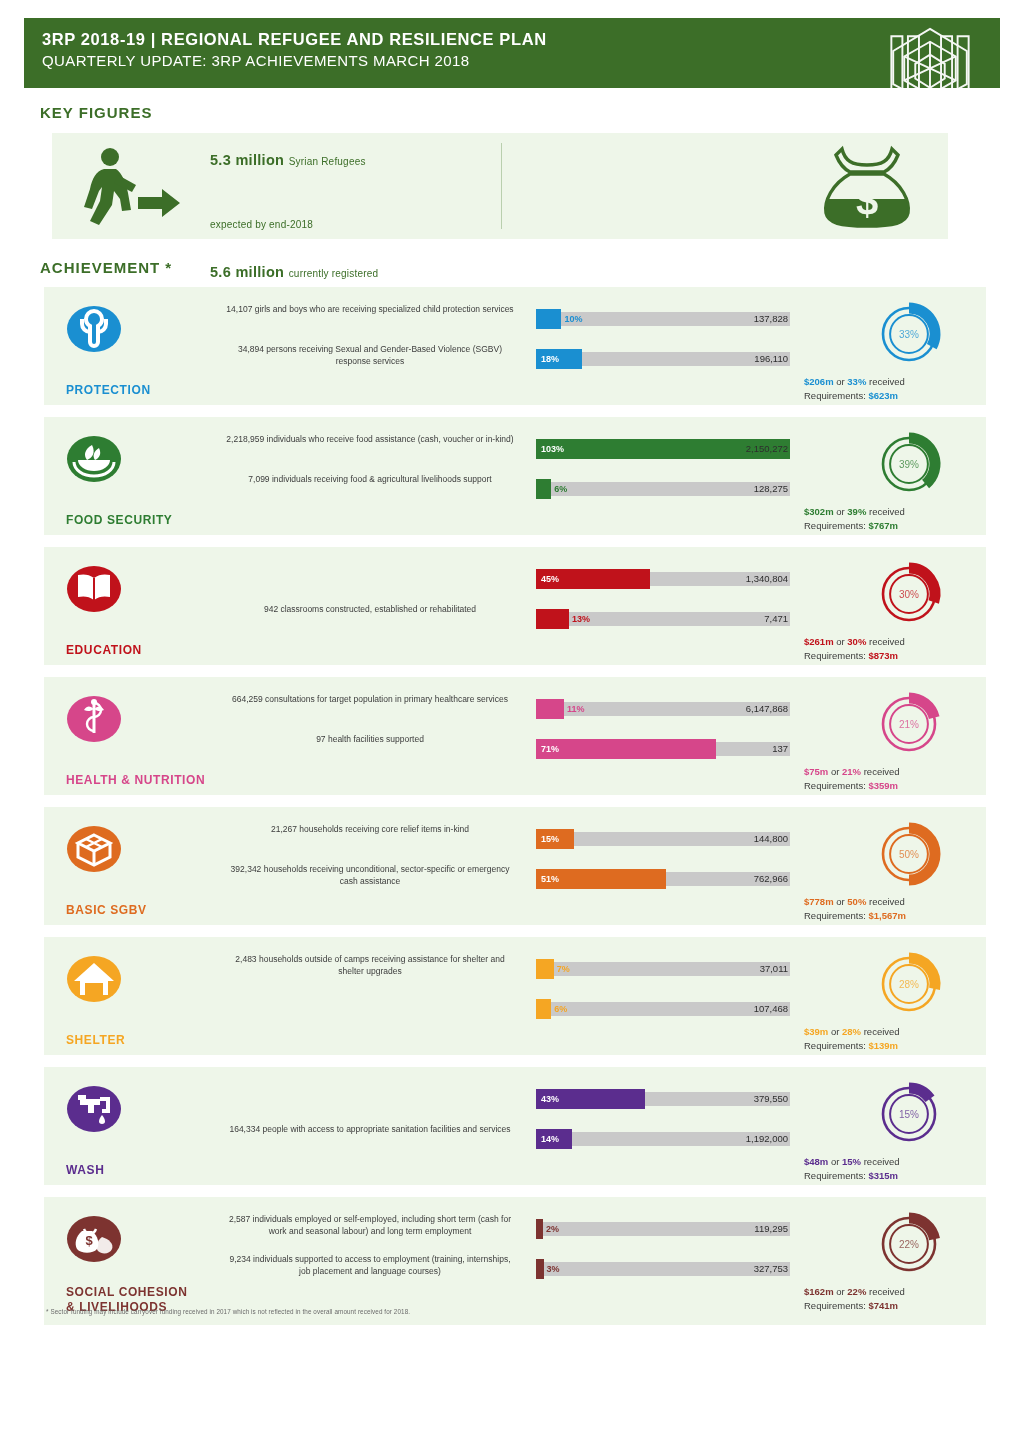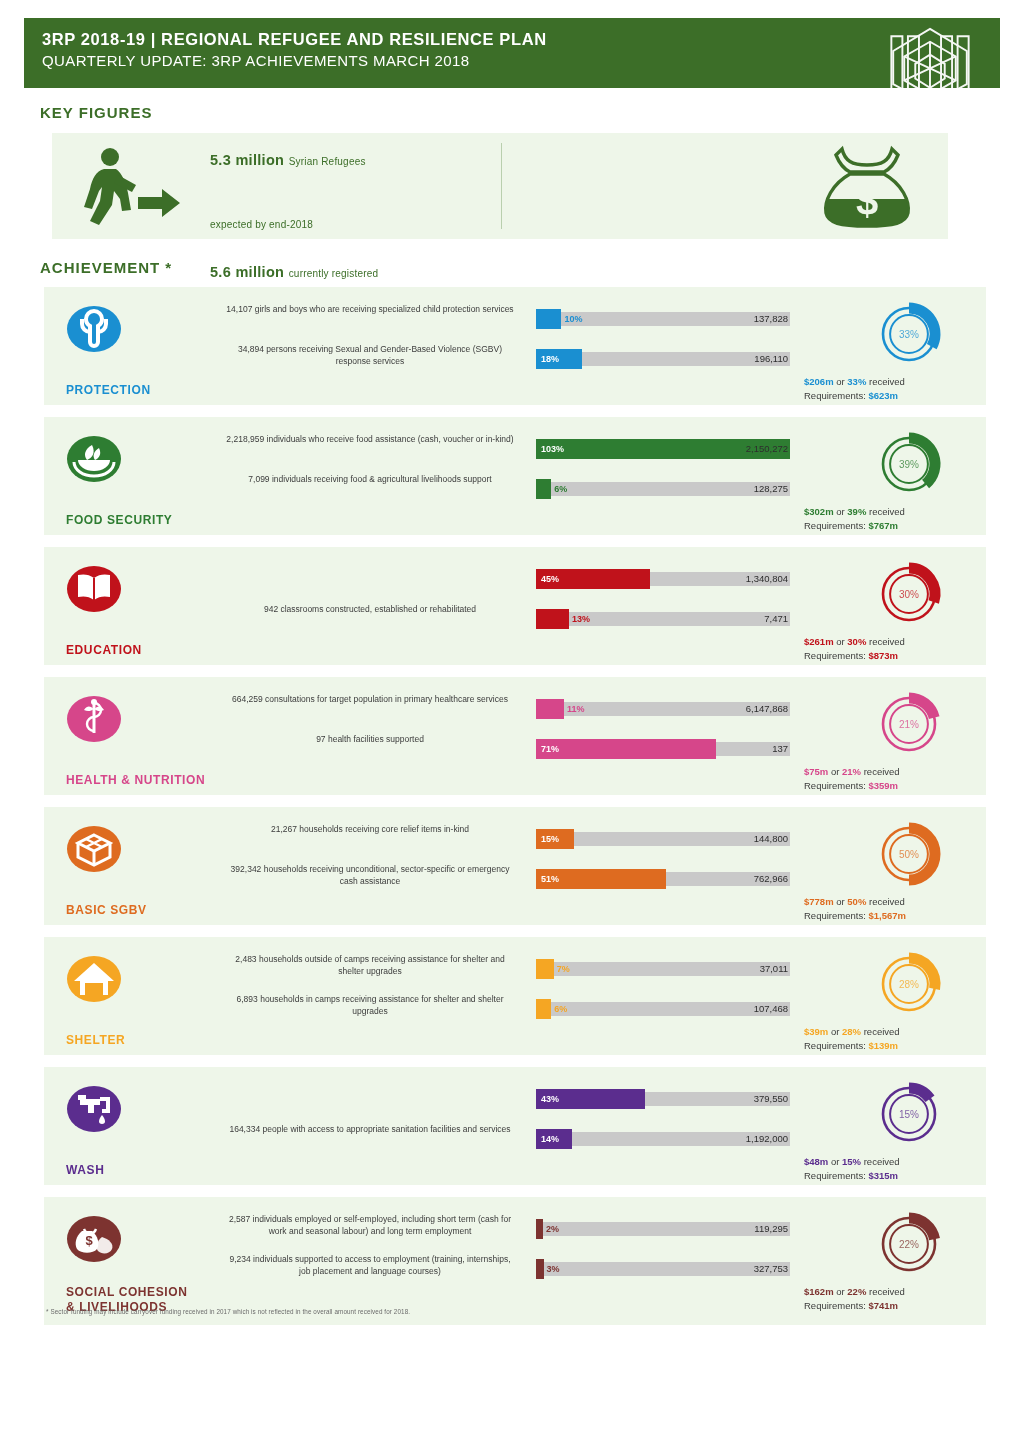--- a/index.html
+++ b/index.html
@@ -374,21 +374,20 @@
         <rect x="19" y="32" width="18" height="12" fill="#f5a623"></rect>
           </svg></div>
         <div class="sec-label" style="color:#f5a623">SHELTER</div>
         <div class="ind-text t1">2,483 households outside of camps receiving assistance for shelter and shelter upgrades</div>
         <div class="barwrap b1">
         <div class="bar-track"></div>
         <div class="bar-fill" style="width:17.78px;background:#f5a623"></div>
         <div class="bar-pct" style="color:#f5a623;left:20.78px;">7%</div>
         <div class="bar-val">37,011</div>
       </div>
-        <div class="ind-text t2">6,893 households in camps receiving assistance for shelter and shelter upgrades</div>
         <div class="barwrap b2">
         <div class="bar-track"></div>
         <div class="bar-fill" style="width:15.24px;background:#f5a623"></div>
         <div class="bar-pct" style="color:#f5a623;left:18.240000000000002px;">6%</div>
         <div class="bar-val">107,468</div>
       </div>
         <div class="donut-wrap"><svg viewBox="0 0 118 78" width="118" height="78">
       <circle cx="59" cy="39" r="26" fill="none" stroke="#f5a623" stroke-width="2.6"></circle>
       <path d="M 59 13 A 26 26 0 0 1 84.53946851894591 43.871914179228845" fill="none" stroke="#f5a623" stroke-width="11"></path>
       <circle cx="59" cy="39" r="18.9" fill="none" stroke="#f5a623" stroke-width="2"></circle>

